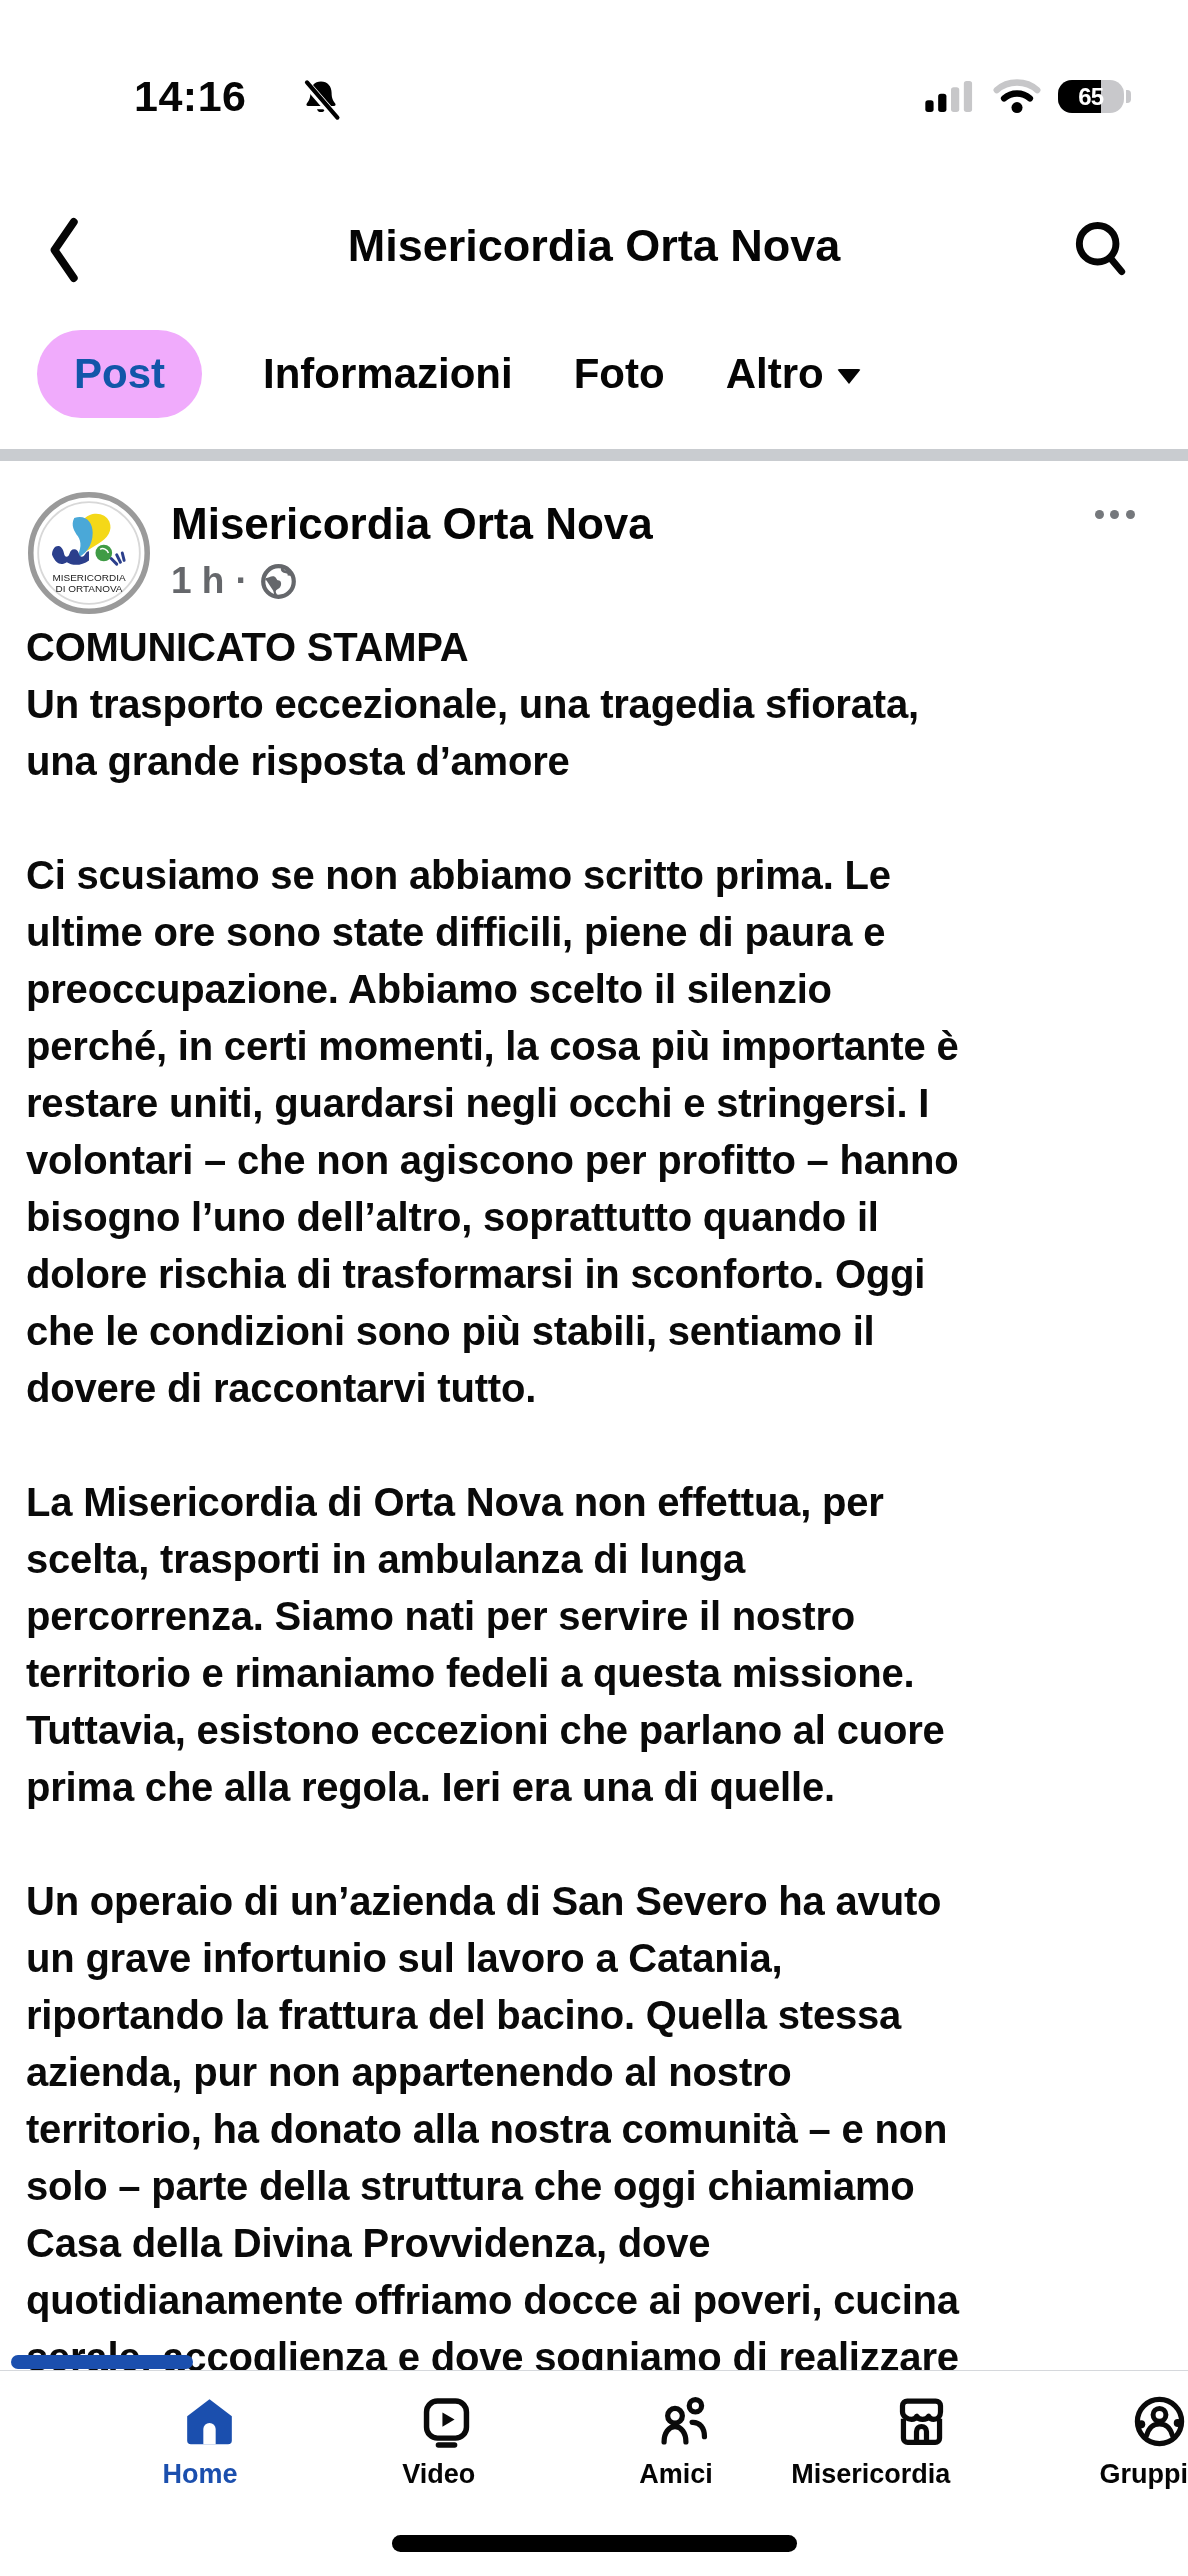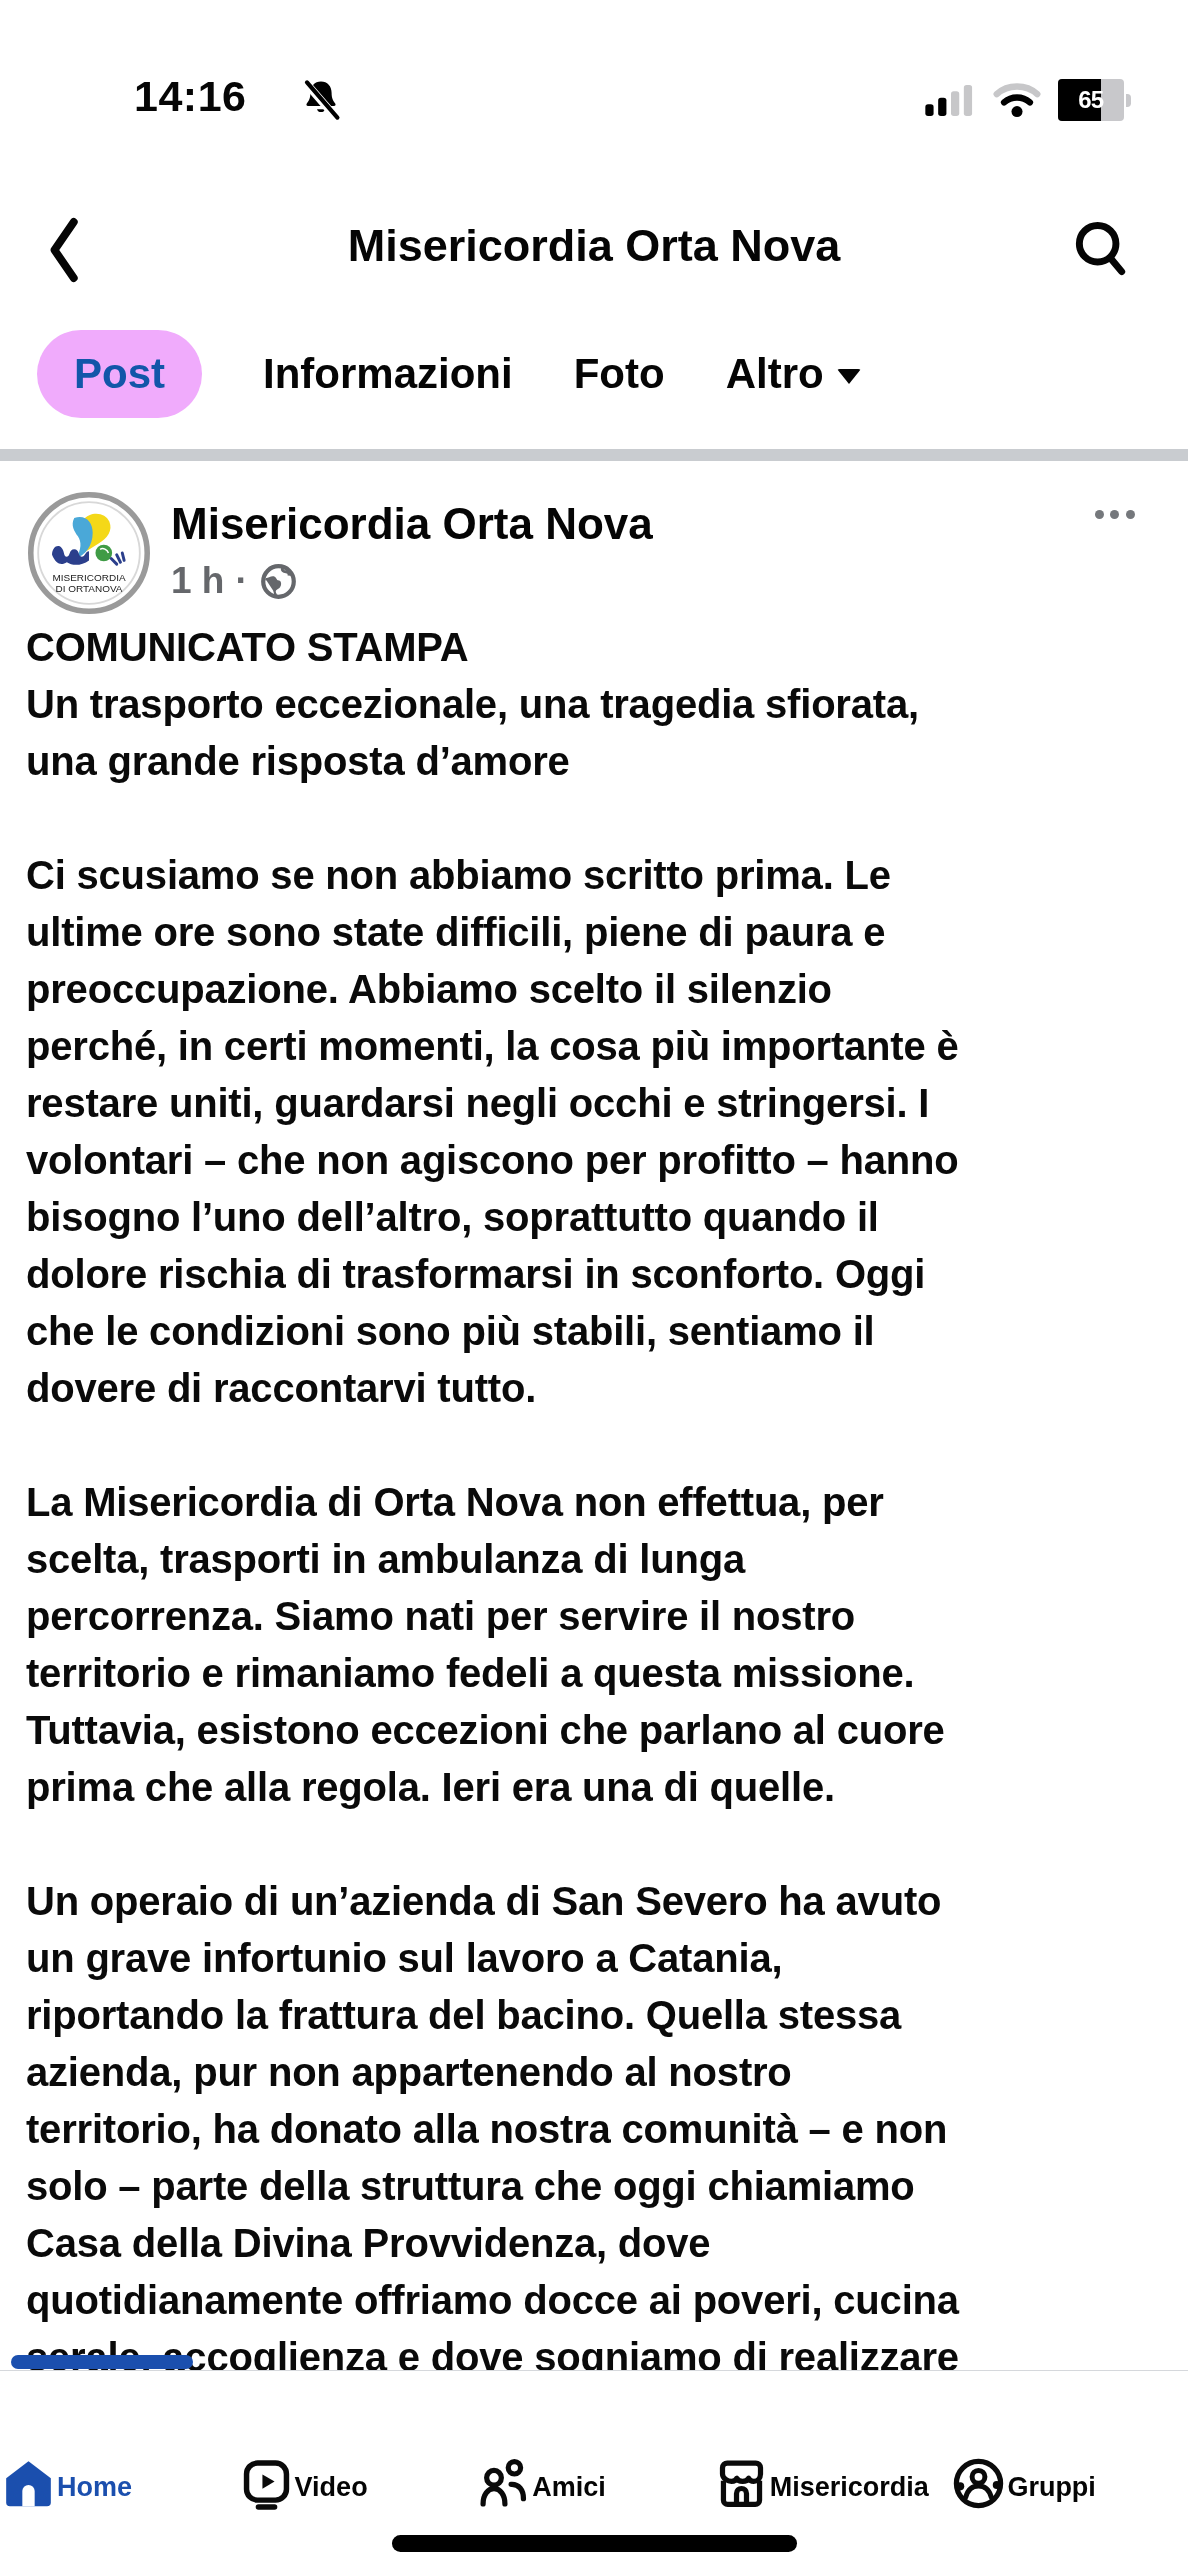--- a/index.html
+++ b/index.html
@@ -4,21 +4,21 @@
 <style>
   * { margin:0; padding:0; box-sizing:border-box; }
   html,body { width:1188px; height:2576px; background:#fff; overflow:hidden; }
   body { font-family:"Liberation Sans","DejaVu Sans",sans-serif; color:#050505; position:relative; }
 
   
   .statusbar { position:absolute; top:8px; left:0; width:1188px; height:120px;margin-top:16px; }
   .time { position:absolute; left:134px; top:48px; font-size:43px; font-weight:700; letter-spacing:0.5px; }
   .bell-muted { position:absolute; left:297px; top:52px; }
   .status-right { position:absolute; right:57px; top:55px; display:flex; align-items:center; gap:16.6px; }
-  .battery { position:relative; width:66px; height:42px; border-radius:4px; background:#c8c8cb; overflow:hidden; }
+  .battery { position:relative; width:66px; height:33px; border-radius:14px; background:#c8c8cb; overflow:hidden; }
   .battery-fill { position:absolute; left:0; top:0; height:100%; background:#000; }
   .battery-num { position:absolute; inset:0; display:flex; align-items:center; justify-content:center;
                  color:#fff; font-size:24px; font-weight:700; letter-spacing:-0.9px; }
   .battery-nub { width:5.5px; height:13px; background:#c8c8cb; border-radius:0 3.7px 3.7px 0; margin-left:1.8px; }
   .battery-wrap { display:flex; align-items:center; }
 
   
   .appheader { position:absolute; top:207px; left:0; width:1188px; height:92px; }
   .back-btn { position:absolute; left:44px; top:7.4px; }
   .page-title { position:absolute; left:0; right:0; top:13px; text-align:center; font-size:45px; font-weight:700; }
@@ -46,21 +46,21 @@
   
   .post-text { position:absolute; top:619px; left:26px; width:1137px; height:1751px;
                font-size:40px; line-height:57px; font-weight:700; color:#0a0a0a;
                white-space:pre-line; letter-spacing:-0.2px; overflow:hidden; }
   .blue-bar { position:absolute; left:11px; top:2355px; width:182px; height:14px;
               border-radius:7.4px; background:#1b4fae; z-index:2; }
 
   
   .tabbar { position:absolute; top:2370px; left:0; width:1188px; height:206px; background:#fff;
             border-top:1.8px solid #d6d8dc; z-index:3; display:flex; }
-  .nav-item { flex:1 1 0; display:flex; flex-direction:row; align-items:center; padding-top:20px; }
+  .nav-item { flex:1 1 0; display:flex; flex-direction:column; align-items:flex-end; padding-top:20px; }
   .nav-icon { height:61px; display:flex; align-items:center; justify-content:center; }
   .nav-label { margin-top:7.4px; font-size:27px; font-weight:700; color:#050505; }
   .nav-item.active .nav-label { color:#1b4fae; }
   .home-indicator { position:absolute; left:392px; top:2535px; width:405px; height:16.6px;
                     border-radius:9.2px; background:#000; z-index:4; }
   svg { display:block; }
 </style>
 </head>
 <body>
 

